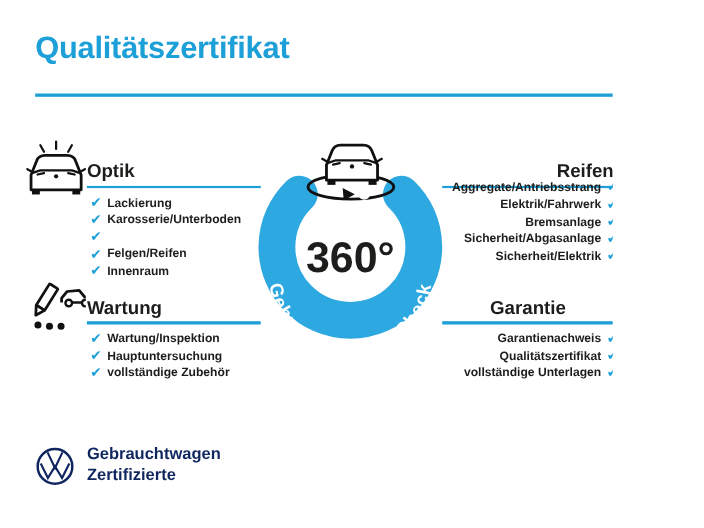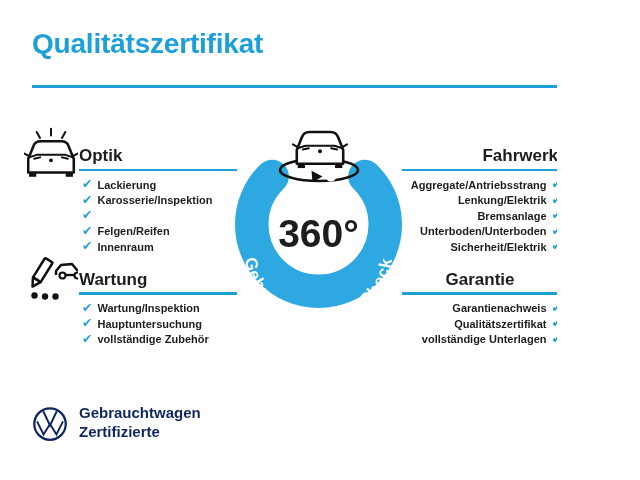--- a/index.html
+++ b/index.html
@@ -51,57 +51,57 @@
   </svg>
   <div class="abs sec-title" style="left:79px;top:146px">Optik</div>
   <div class="abs sec-underline" style="left:79px;top:168.5px;width:158px"></div>
   <div class="abs list" style="left:82px;top:177px">
     <div class="item">
         <span class="check">✔</span>
         <span>Lackierung</span>
       </div>
     <div class="item">
         <span class="check">✔</span>
-        <span>Karosserie/Inspektion</span>
+        <span>Karosserie/Unterboden</span>
       </div>
     <div class="item">
         <span class="check">✔</span>
       </div>
     <div class="item">
         <span class="check">✔</span>
         <span>Felgen/Reifen</span>
       </div>
     <div class="item">
         <span class="check">✔</span>
         <span>Innenraum</span>
       </div>
   </div>
 
   <svg class="abs" style="left:564px;top:128px" width="54" height="58" viewBox="-30 -32 60 64">
     <use href="#car-front" transform="translate(-2,6) scale(0.93)"></use>
     <rect x="3" y="-30" width="24" height="24" rx="1.5" fill="#fff" stroke="#111" stroke-width="2.8"></rect>
     <path d="M 8,-19 L 13,-13 L 22,-25" class="ink" stroke-width="3.2" stroke-linecap="round" stroke-linejoin="round"></path>
   </svg>
-  <div class="abs sec-title" style="left:402px;top:146px;width:156px;text-align:right">Fahrwerk</div>
+  <div class="abs sec-title" style="left:402px;top:146px;width:156px;text-align:right">Reifen</div>
   <div class="abs sec-underline" style="left:402px;top:168.5px;width:156px"></div>
-  <div class="abs list right" style="left:330px;top:177px;width:232px">
+  <div class="abs list right" style="left:330px;top:163px;width:232px">
     <div class="item">
         <span>Aggregate/Antriebsstrang</span>
         <span class="check">✔</span>
       </div>
     <div class="item">
-        <span>Lenkung/Elektrik</span>
+        <span>Elektrik/Fahrwerk</span>
         <span class="check">✔</span>
       </div>
     <div class="item">
         <span>Bremsanlage</span>
         <span class="check">✔</span>
       </div>
     <div class="item">
-        <span>Unterboden/Unterboden</span>
+        <span>Sicherheit/Abgasanlage</span>
         <span class="check">✔</span>
       </div>
     <div class="item">
         <span>Sicherheit/Elektrik</span>
         <span class="check">✔</span>
       </div>
   </div>
 
   <svg class="abs" style="left:24px;top:254px" width="54" height="58" viewBox="-27 -25 54 58">
     <g transform="translate(-10,-6) rotate(32)">

